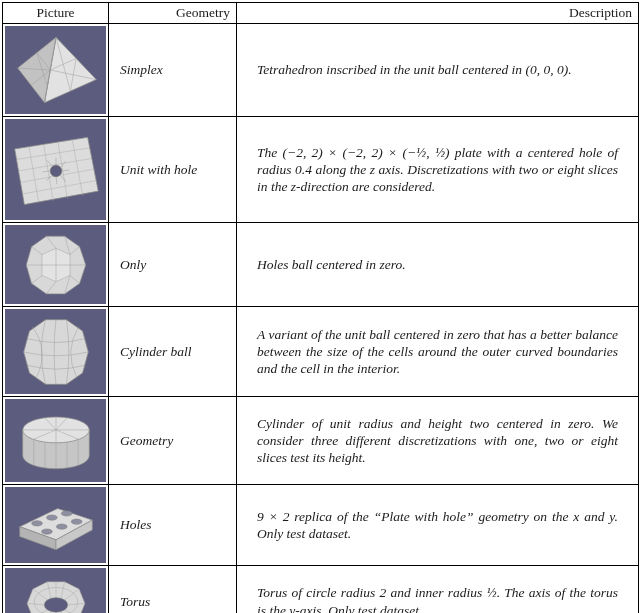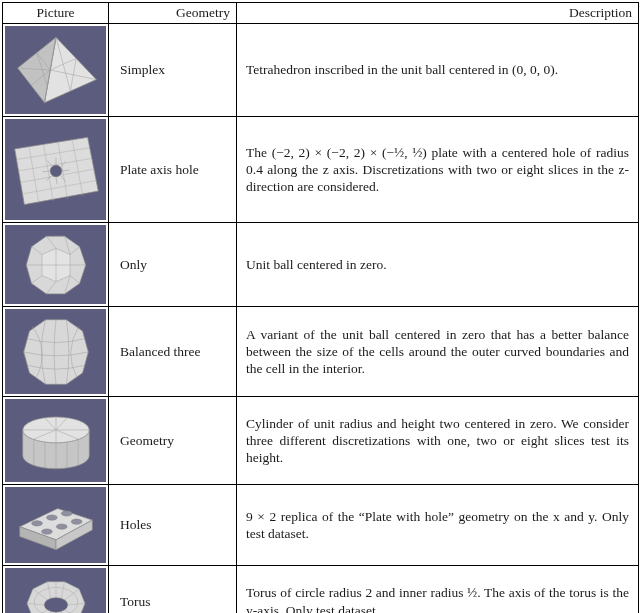--- a/index.html
+++ b/index.html
@@ -17,24 +17,24 @@
   th{font-weight:normal;font-size:13.5px;padding:2px 6px;margin-left:48px;}
   th.h-pic{text-align:center;}
   th.h-geo, th.h-desc{text-align:right;padding-left:9px;}
   td.pic-cell{padding:2px;}
   .pic{
     width:100%;height:100%;background:#5c5c7e;
     display:flex;align-items:center;justify-content:center;box-sizing:border-box;
   }
   .pic svg{display:block;width:96px;}
   td.geo-cell{
-    font-size:13.5px;padding:2px 4px 2px 11px;text-align:left;
+    font-size:13.5px;padding:2px 4px 2px 11px;text-align:left;font-style:italic;
   }
   td.desc-cell{
-    font-size:13.5px;line-height:1.28;padding:3px 9px;text-align:justify;
+    font-size:13.5px;line-height:1.28;padding:3px 20px;text-align:justify;font-style:italic;
   }
   
   tr.r0 td{height:86px;}
   tr.r1 td{height:99px;margin-left:11px;}
   tr.r2 td{height:77px;}
   tr.r3 td{height:83px;}
   tr.r4 td{height:81px;}
   tr.r5 td{height:74px;}
   tr.r6 td{height:65px;}
 </style>
@@ -104,21 +104,21 @@
               <line x1="50" y1="47" x2="51" y2="55"></line>
                   <line x1="44" y1="41" x2="36" y2="42"></line>
               <line x1="46" y1="36" x2="41" y2="30"></line>
                   <line x1="55" y1="37" x2="60" y2="31"></line>
               <line x1="55" y1="46" x2="60" y2="52"></line>
                   <line x1="45" y1="46" x2="40" y2="51"></line>
             </g>
           </svg>
         </div>
       </td>
-      <td class="geo-cell">Plate axis hole</td>
+      <td class="geo-cell">Unit with hole</td>
       <td class="desc-cell">The (−2, 2) × (−2, 2) × (−½, ½) plate with a centered hole of radius 0.4 along the z axis. Discretizations with two or eight slices in the z-direction are considered.</td>
     </tr>
 
     <tr class="r2">
       <td class="pic-cell">
         <div class="pic">
           <svg viewBox="0 0 100 80" height="70">
             <polygon points="84,40 77,19 60,7 39,7 22,19 16,40 22,61 39,73 60,73 77,61" fill="#d8d8d8" stroke="#8a8a8a" stroke-width="0.8"></polygon>
             <g stroke="#9b9b9b" stroke-width="0.5" fill="none">
               <polygon points="66,28 50,21 34,28 34,52 50,59 66,52" fill="#e3e3e3"></polygon>
@@ -132,42 +132,42 @@
                   <line x1="84" y1="40" x2="66" y2="40"></line>
               <line x1="60" y1="7" x2="66" y2="28"></line>
                   <line x1="60" y1="73" x2="66" y2="52"></line>
               <line x1="34" y1="40" x2="66" y2="40"></line>
                   <line x1="50" y1="21" x2="50" y2="59"></line>
             </g>
           </svg>
         </div>
       </td>
       <td class="geo-cell">Only</td>
-      <td class="desc-cell">Unit ball centered in zero.</td>
+      <td class="desc-cell">Holes ball centered in zero.</td>
     </tr>
 
     <tr class="r3">
       <td class="pic-cell">
         <div class="pic">
           <svg viewBox="0 0 100 80" height="76">
             <polygon points="84,40 78,18 61,6 39,6 22,18 16,40 22,62 39,74 61,74 78,62" fill="#d8d8d8" stroke="#8a8a8a" stroke-width="0.8"></polygon>
             <g stroke="#9b9b9b" stroke-width="0.5" fill="none">
               <path d="M 20 26 Q 50 34 80 26"></path>
               <path d="M 16 40 Q 50 48 84 40"></path>
               <path d="M 20 54 Q 50 62 80 54"></path>
               <path d="M 39 6 Q 30 40 39 74"></path>
               <path d="M 50 6 Q 46 40 50 74"></path>
               <path d="M 61 6 Q 66 40 61 74"></path>
               <path d="M 25 13 Q 44 40 29 67"></path>
               <path d="M 74 13 Q 58 40 72 67"></path>
             </g>
           </svg>
         </div>
       </td>
-      <td class="geo-cell">Balanced three</td>
+      <td class="geo-cell">Cylinder ball</td>
       <td class="desc-cell">A variant of the unit ball centered in zero that has a better balance between the size of the cells around the outer curved boundaries and the cell in the interior.</td>
     </tr>
 
     <tr class="r4">
       <td class="pic-cell">
         <div class="pic">
           <svg viewBox="0 0 100 80" height="74">
             <path d="M 14 28 L 14 56 A 36 14 0 0 0 86 56 L 86 28" fill="#c6c6c6" stroke="#8a8a8a" stroke-width="0.8"></path>
             <ellipse cx="50" cy="28" rx="36" ry="14" fill="#e2e2e2" stroke="#8a8a8a" stroke-width="0.8"></ellipse>
             <g stroke="#9b9b9b" stroke-width="0.5" fill="none">

